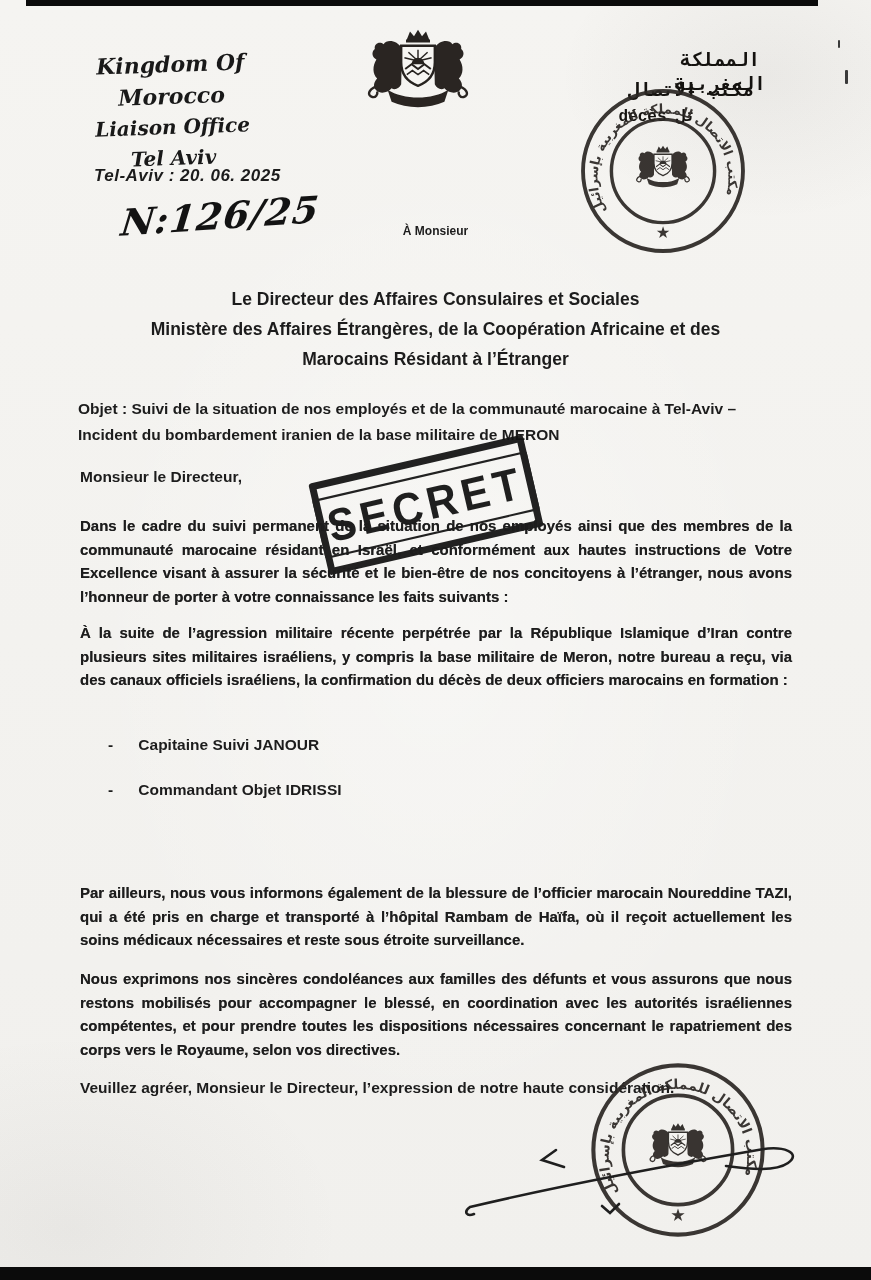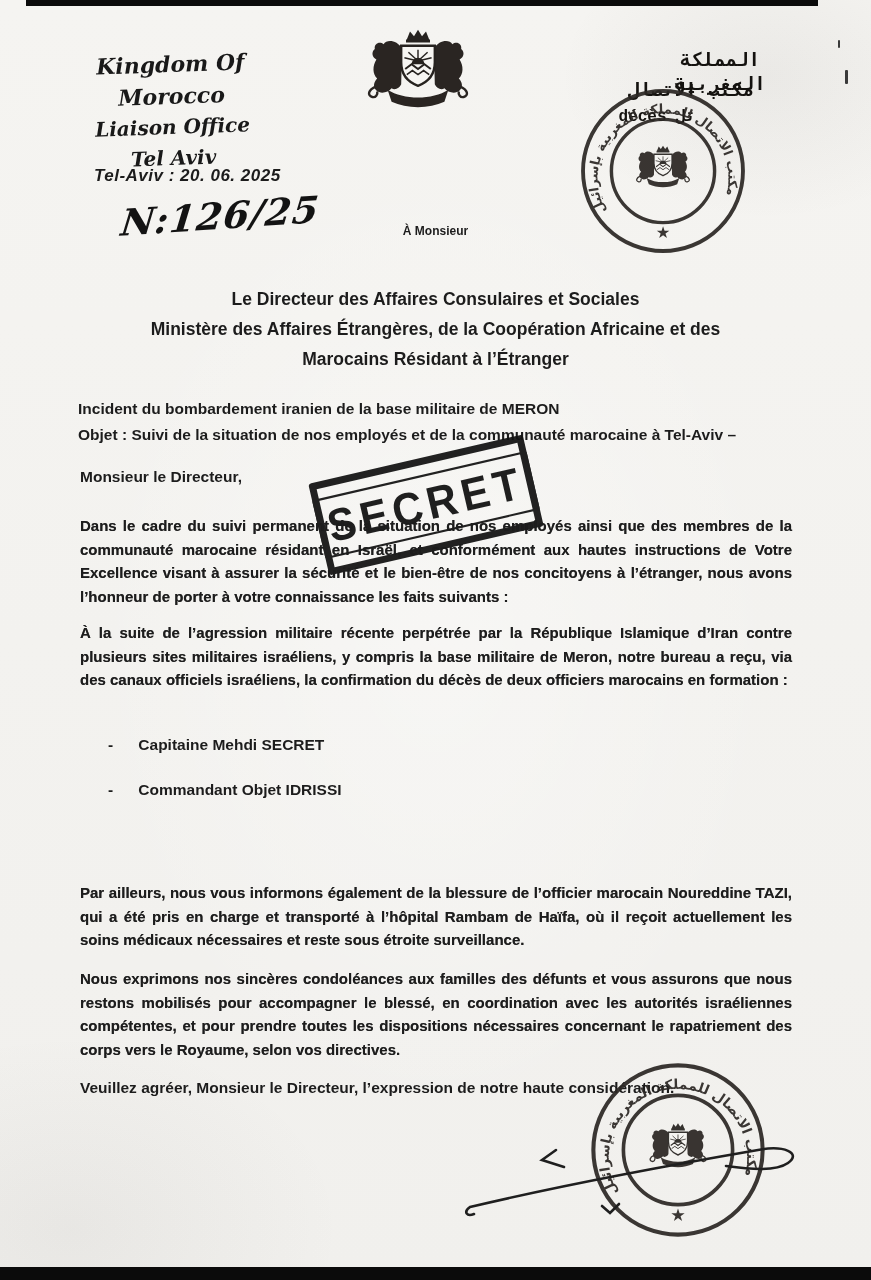--- a/index.html
+++ b/index.html
@@ -149,36 +149,36 @@
   <div class="ref-number">N:126/25</div>
 
   <div class="salutation">À Monsieur</div>
   <div class="recipient">
     <div>Le Directeur des Affaires Consulaires et Sociales</div>
     <div>Ministère des Affaires Étrangères, de la Coopération Africaine et des</div>
     <div>Marocains Résidant à l’Étranger</div>
   </div>
 
   <div class="subject">
+    <div>Objet : Suivi de la situation de nos employés et de la communauté marocaine à Tel-Aviv –</div>
     <div>Incident du bombardement iranien de la base militaire de MERON</div>
-    <div>Objet : Suivi de la situation de nos employés et de la communauté marocaine à Tel-Aviv –</div>
   </div>
 
   <div class="greeting">Monsieur le Directeur,</div>
 
   <div class="secret-stamp">
     <div class="inner">SECRET</div>
   </div>
 
   <p class="para p1">Dans le cadre du suivi permanent de la situation de nos employés ainsi que des membres de la communauté marocaine résidant en Israël, et conformément aux hautes instructions de Votre Excellence visant à assurer la sécurité et le bien-être de nos concitoyens à l’étranger, nous avons l’honneur de porter à votre connaissance les faits suivants :</p>
   <p class="para p2">À la suite de l’agression militaire récente perpétrée par la République Islamique d’Iran contre plusieurs sites militaires israéliens, y compris la base militaire de Meron, notre bureau a reçu, via des canaux officiels israéliens, la confirmation du décès de deux officiers marocains en formation :</p>
 
   <div class="bullet b1">
     <span class="dash">-</span>
-    <span>Capitaine Mehdi SECRET</span>
+    <span>Capitaine Suivi JANOUR</span>
   </div>
   <div class="bullet b2">
     <span class="dash">-</span>
     <span>Commandant Objet IDRISSI</span>
   </div>
 
   <p class="para p5">Nous exprimons nos sincères condoléances aux familles des défunts et vous assurons que nous restons mobilisés pour accompagner le blessé, en coordination avec les autorités israéliennes compétentes, et pour prendre toutes les dispositions nécessaires concernant le rapatriement des corps vers le Royaume, selon vos directives.</p>
   <p class="para p4">Par ailleurs, nous vous informons également de la blessure de l’officier marocain Noureddine TAZI, qui a été pris en charge et transporté à l’hôpital Rambam de Haïfa, où il reçoit actuellement les soins médicaux nécessaires et reste sous étroite surveillance.</p>
 
   <div class="closing">Veuillez agréer, Monsieur le Directeur, l’expression de notre haute considération.</div>

